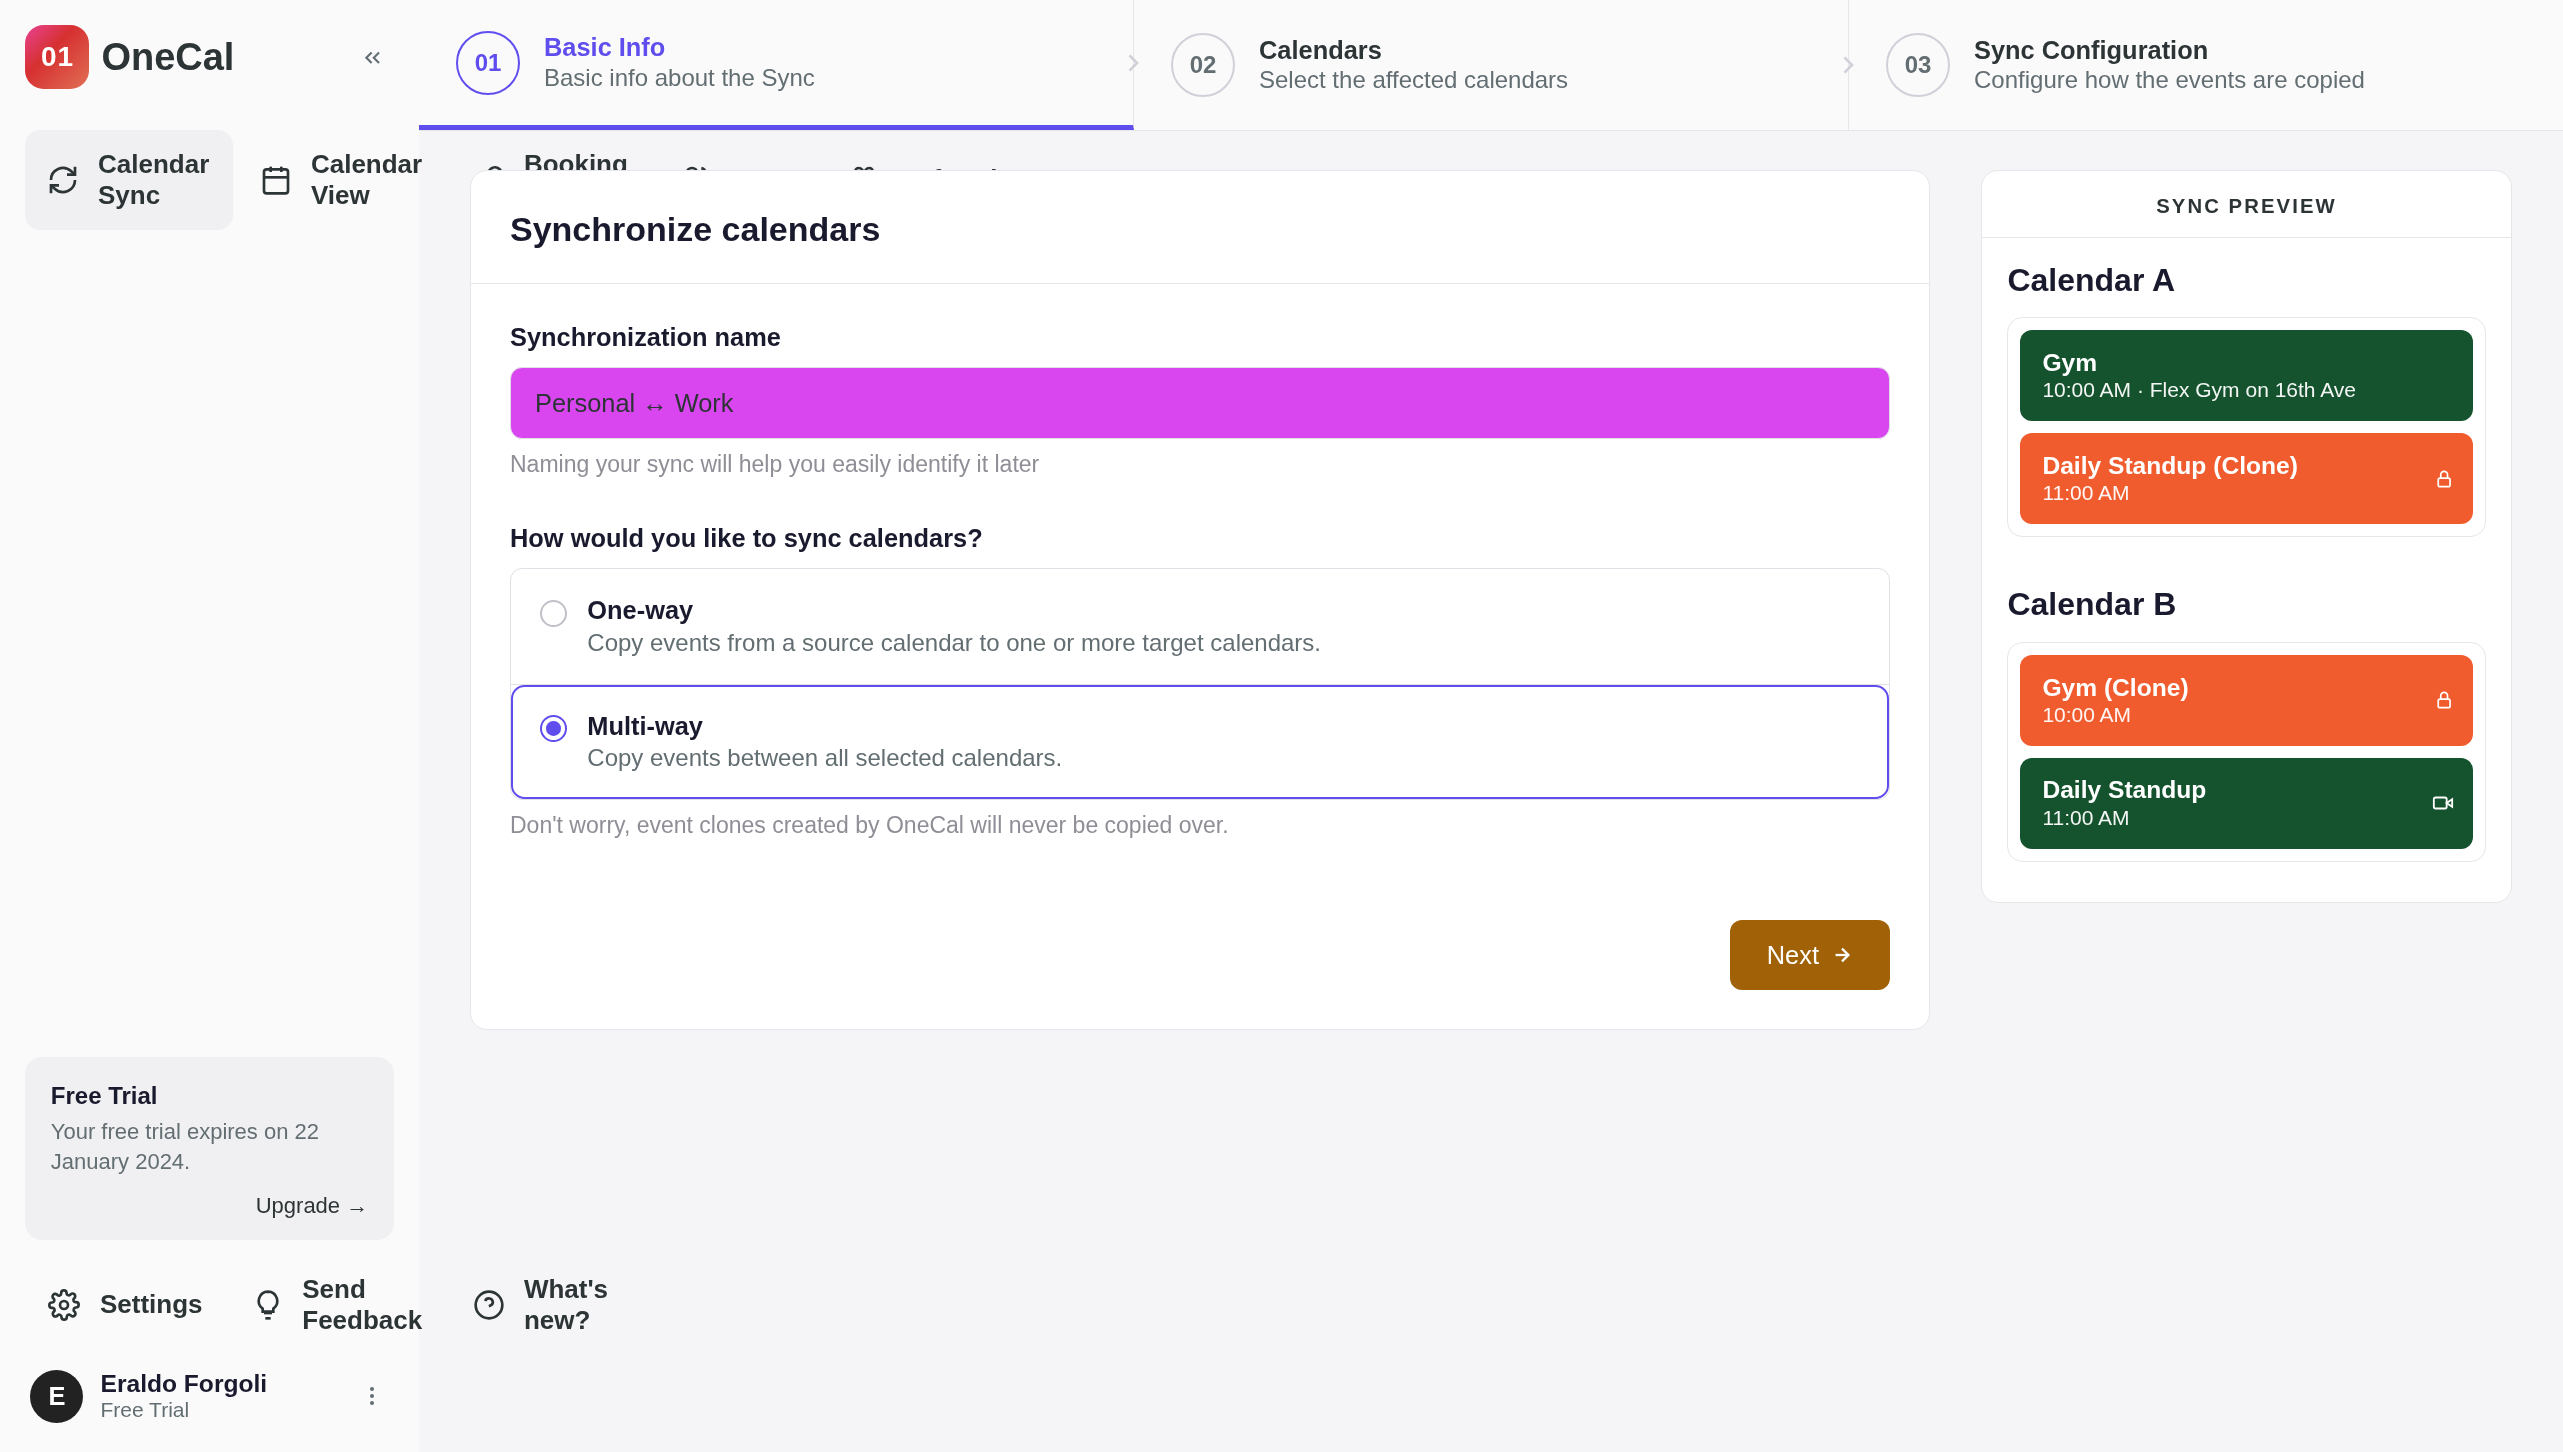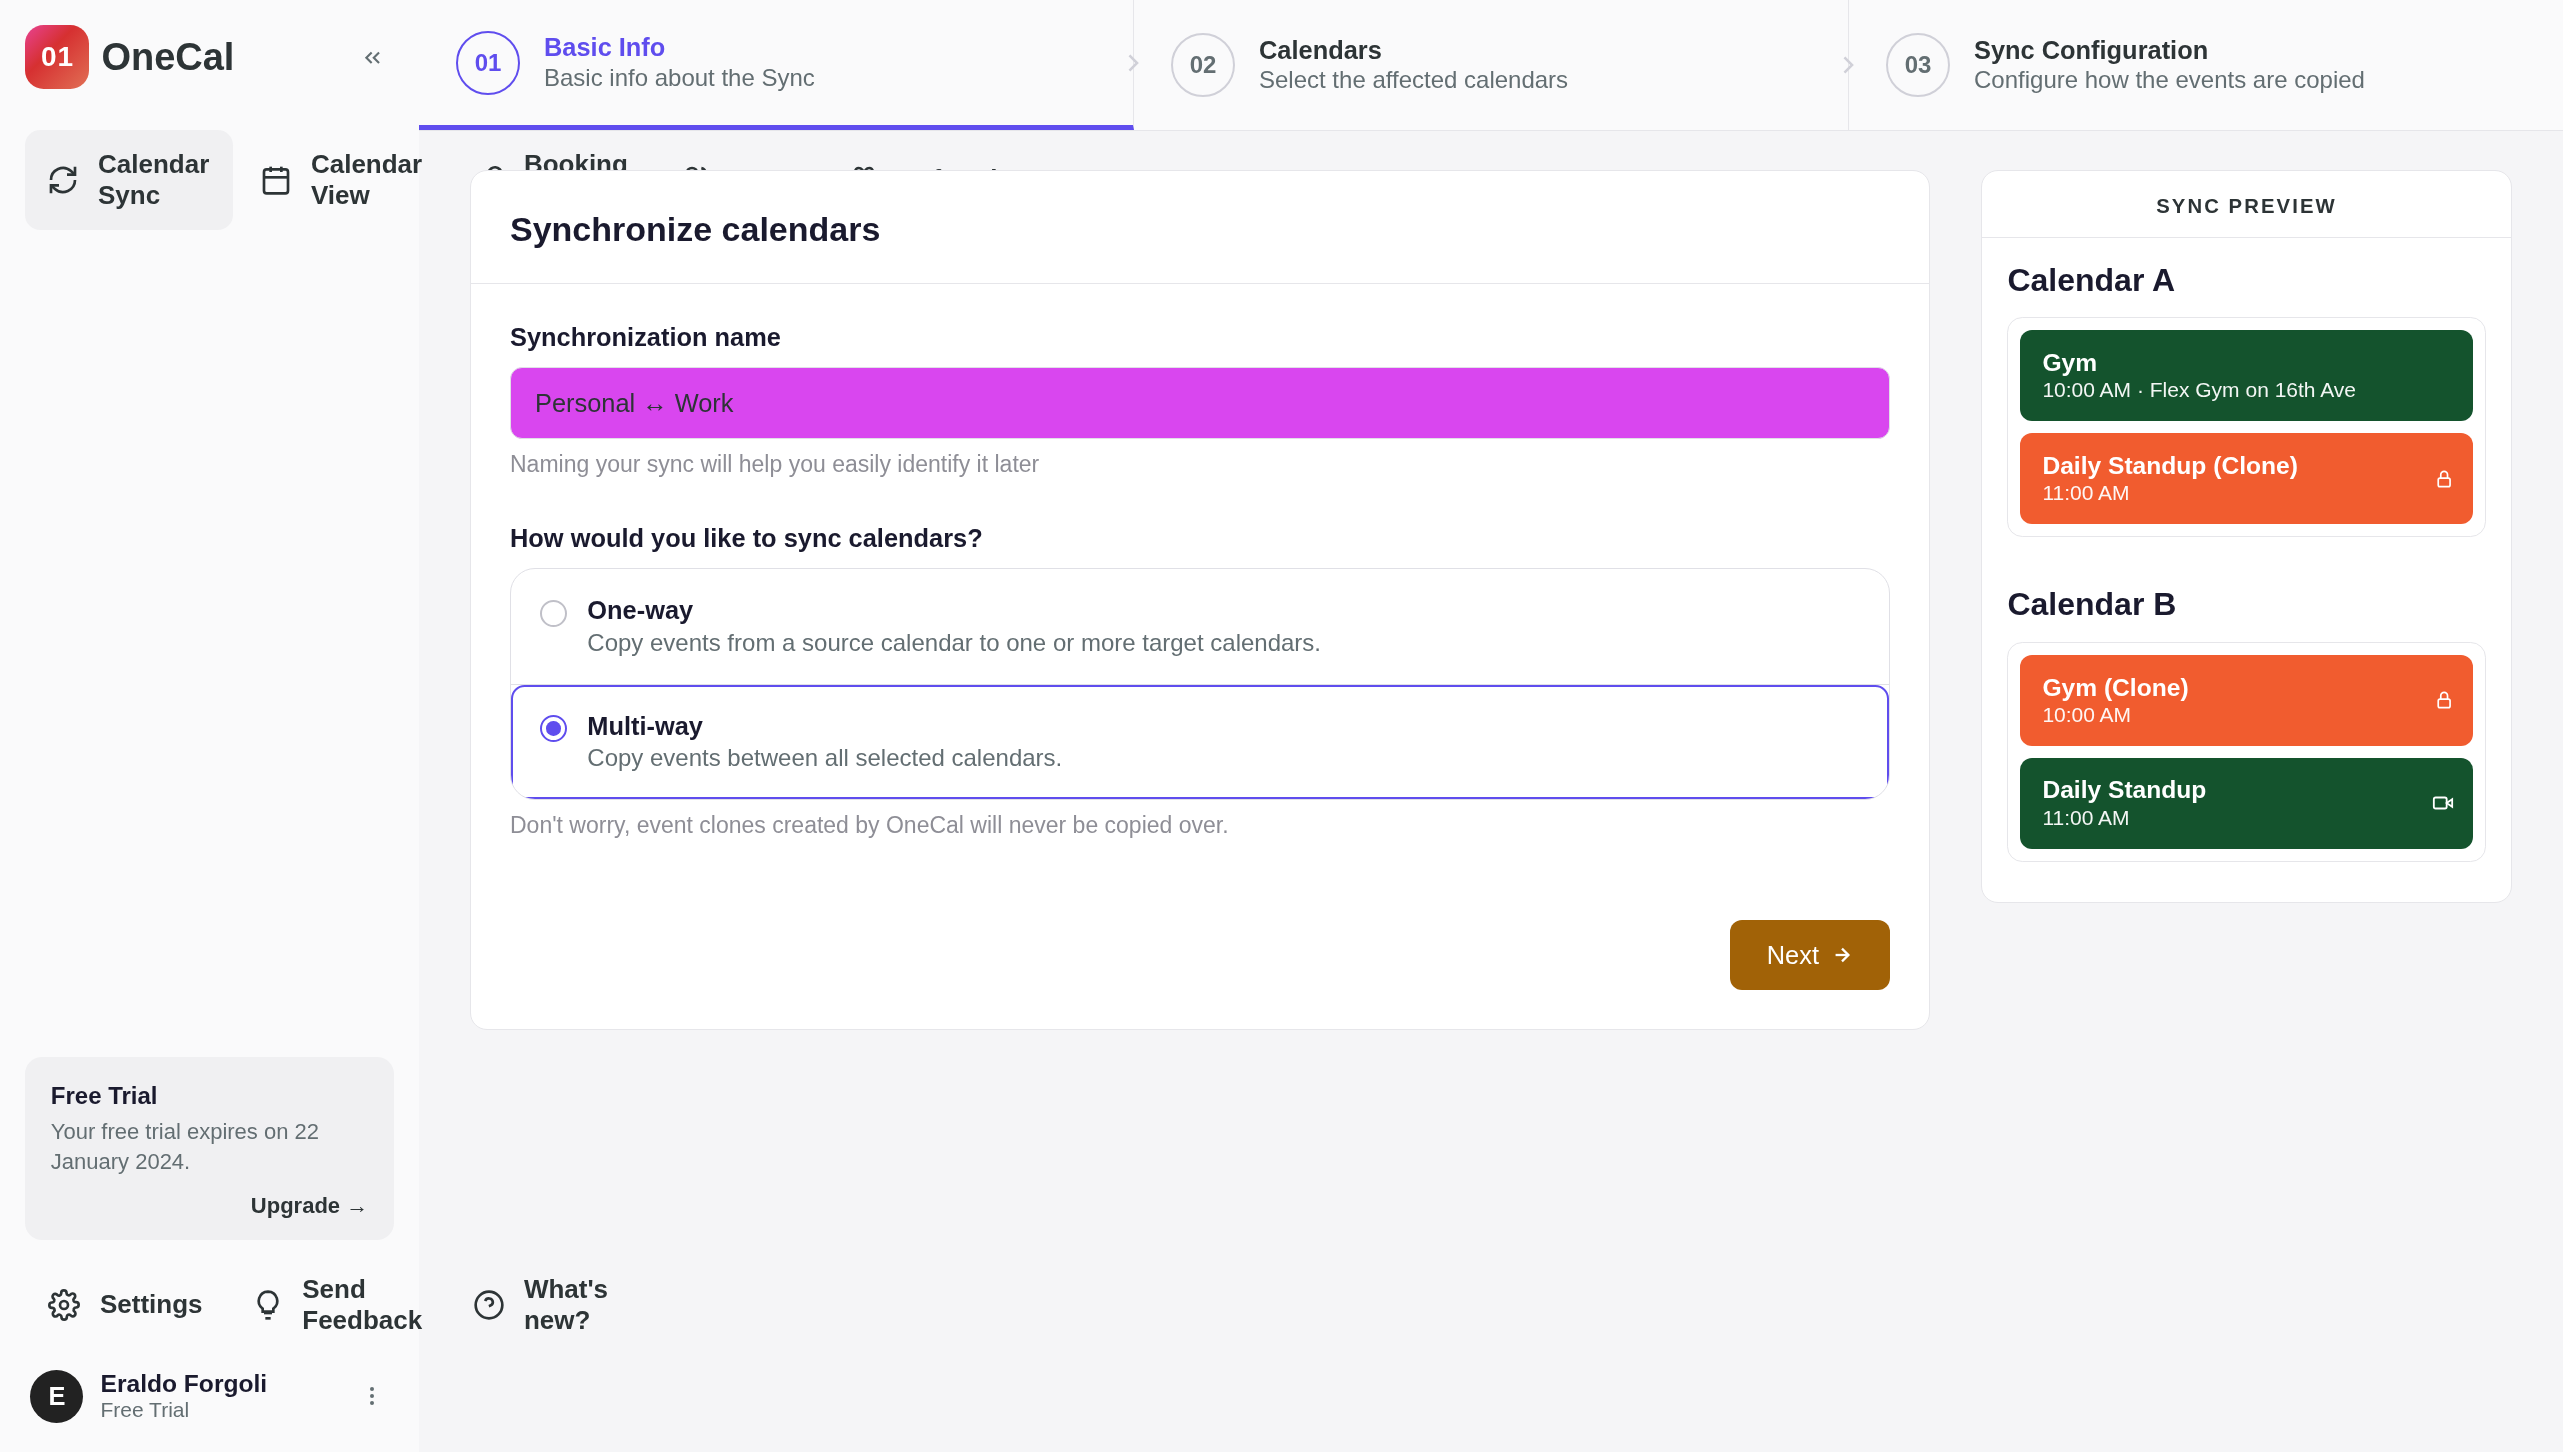--- a/index.html
+++ b/index.html
@@ -14,21 +14,21 @@
     .collapse-btn { width: 41px; height: 41px; display: flex; align-items: center; justify-content: center; cursor: pointer; color: #636e72; }
     
     .nav { display: flex; flex-direction: row; gap: 5.1px; }
     .nav-item { display: flex; align-items: center; gap: 18.6px; padding: 18.6px 22px; border-radius: 15.3px; font-size: 26px; font-weight: 600; color: #2d3436; cursor: pointer; }
     .nav-item.active { background: #f0f0f2; }
     .nav-icon { width: 34px; height: 34px; display: flex; align-items: center; justify-content: center; color: #2d3436; }
     
     .trial-card { margin-top: auto; background: #f0f0f2; border-radius: 17px; padding: 25.4px 25.4px 20.3px; }
     .trial-title { font-size: 24px; font-weight: 700; margin-bottom: 6.8px; }
     .trial-body { font-size: 22px; color: #636e72; line-height: 1.35; margin-bottom: 17px; }
-    .trial-upgrade { font-size: 22px; font-weight: 700; color: #2d3436; text-align: right; cursor: pointer; }
+    .trial-upgrade { font-size: 22px; font-weight: 400; color: #2d3436; text-align: right; cursor: pointer; }
     
     .footer-nav { margin-top: 17px; display: flex; gap: 5.1px; }
     .footer-nav .nav-item { padding: 17px 22px; }
     
     .user-row { display: flex; align-items: center; gap: 17px; padding: 17px 5.1px 5.1px; }
     .avatar { width: 53px; height: 53px; border-radius: 50%; background: #222; color: #fff; display: flex; align-items: center; justify-content: center; font-size: 25.4px; font-weight: 600; }
     .user-info { flex: 1; }
     .user-name { font-size: 24.6px; font-weight: 700; }
     .user-plan { font-size: 21px; color: #636e72; }
     .user-menu { width: 34px; height: 34px; display: flex; align-items: center; justify-content: center; cursor: pointer; color: #636e72; }
@@ -52,21 +52,21 @@
     
     .form-panel { flex: 1; padding: 0; }
     .form-head { padding: 39px 39px 34px; border-bottom: 0.8px solid #e6e6ea; }
     .form-title { font-size: 34px; font-weight: 700; }
     .form-body { padding: 39px; }
     .field { margin-bottom: 46px; }
     .label { font-size: 25.4px; font-weight: 700; margin-bottom: 15.3px; display: block; }
     .text-input { width: 100%; font-size: 25.4px; padding: 20.3px 24px; border: 1.3px solid #e0e0e6; border-radius: 12px; background: #d946ef; color: #2d3436; }
     .hint { font-size: 23px; color: #8e8e96; margin-top: 12px; }
     
-    .radio-group { display: flex; flex-direction: column; border: 1.3px solid #e0e0e6; border-radius: 25px; overflow: hidden; }
+    .radio-group { display: flex; flex-direction: column; border: 1.3px solid #e0e0e6; border-radius: 12px; overflow: hidden; }
     .radio-opt { display: flex; gap: 20.3px; padding: 27px 29px; cursor: pointer; }
     .radio-opt:first-child { border-bottom: 1.3px solid #e0e0e6; }
     .radio-opt.selected { outline: 2.5px solid #5f4dee; outline-offset: -2.5px; border-radius: 13.6px; }
     .radio { width: 27px; height: 27px; border-radius: 50%; border: 2.1px solid #c0c0c8; flex-shrink: 0; margin-top: 3.4px; position: relative; }
     .radio.on { border-color: #5f4dee; }
     .radio.on::after { content: ''; position: absolute; inset: 4.2px; border-radius: 50%; background: #5f4dee; }
     .opt-title { font-size: 25.4px; font-weight: 700; margin-bottom: 3.4px; }
     .opt-desc { font-size: 24px; color: #636e72; }
     
     .form-foot { padding: 25.4px 39px 39px; display: flex; justify-content: flex-end; }

